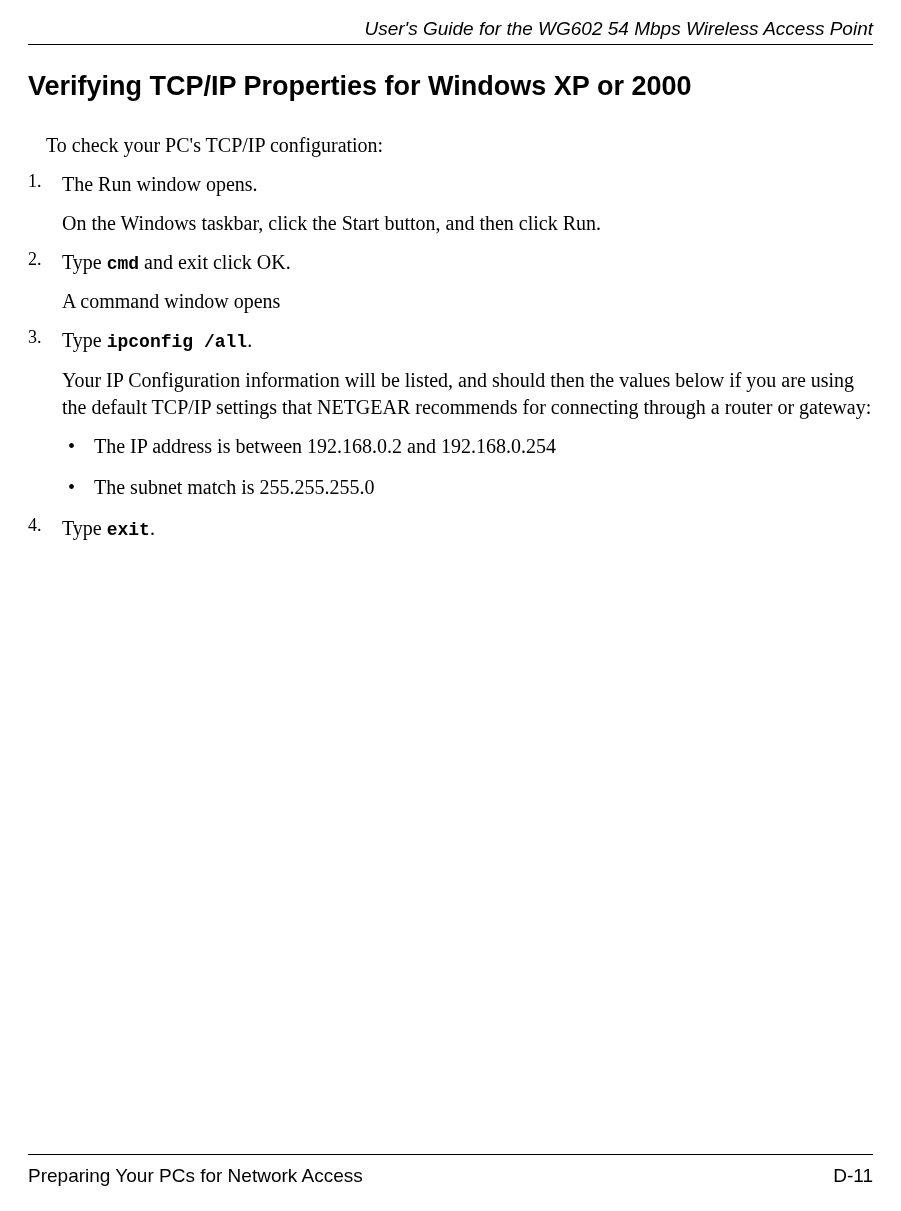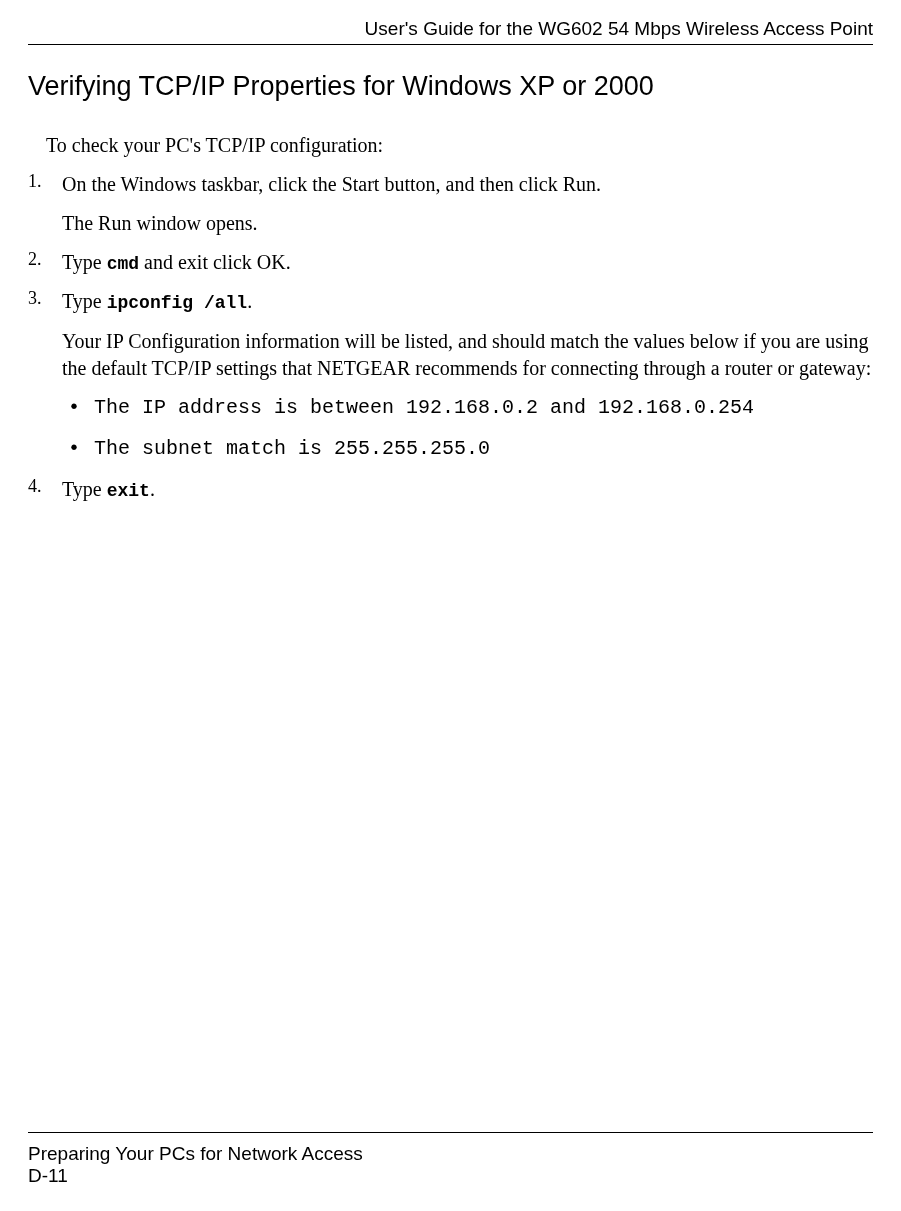--- a/index.html
+++ b/index.html
@@ -16,29 +16,30 @@
   }
   .page {
     padding: 18px 28px 0 28px;
     box-sizing: border-box;
     height: 100%;
     display: flex;
     flex-direction: column;
   }
   .header {
     text-align: right;
+    font-style: italic;
     font-family: Arial, Helvetica, sans-serif;
     font-size: 19px;
     border-bottom: 1px solid #000;
     padding-bottom: 4px;
     margin-bottom: 26px;
   }
   h1 {
     font-family: Arial, Helvetica, sans-serif;
-    font-weight: normal;
+    font-weight: bold;
     font-size: 27px;
     margin: 0 0 32px 0;
   }
   .intro {
     margin: 0 0 14px 18px;
   }
   ol {
     list-style: none;
     padding: 0;
     margin: 0;
@@ -61,21 +62,20 @@
   .mono {
     font-family: "Courier New", Courier, monospace;
     font-weight: bold;
     font-size: 18px;
     text-align: right;
   }
   ul.bullets {
     list-style: none;
     padding: 0;
     margin: 0 0 6px 0;
-    font-family: Liberation Mono, monospace;
   }
   ul.bullets li {
     position: relative;
     padding-left: 32px;
     margin-bottom: 14px;
     line-height: 1.35;
   }
   ul.bullets li::before {
     content: "•";
     position: absolute;
@@ -83,56 +83,56 @@
     top: 0;
   }
   .footer {
     margin-top: auto;
     border-top: 1px solid #000;
     display: flex;
     justify-content: space-between;
     font-family: Arial, Helvetica, sans-serif;
     font-size: 19px;
     padding: 10px 0 24px 0;
-    flex-direction: column;
   }
 </style>
 </head>
 <body>
 
 <div class="page">
 
   <div class="header">
     <span>User's Guide for the WG602 54 Mbps Wireless Access Point</span>
   </div>
 
   <h1>Verifying TCP/IP Properties for Windows XP or 2000</h1>
 
   <p class="intro">To check your PC's TCP/IP configuration:</p>
 
   <ol>
     <li>
       <span class="num">1.</span>
+      <p>The Run window opens.</p>
       <p>On the Windows taskbar, click the Start button, and then click Run.</p>
-      <p>The Run window opens.</p>
     </li>
 
     <li>
       <span class="num">2.</span>
       <p>
         <span>Type </span><span class="mono">cmd</span><span> and exit click OK.</span>
       </p>
+      <p>A command window opens</p>
     </li>
 
     <li>
       <span class="num">3.</span>
       <p>
         <span>Type </span><span class="mono">ipconfig /all</span><span>.</span>
       </p>
-      <p>Your IP Configuration information will be listed, and should match the values below if you are using the default TCP/IP settings that NETGEAR recommends for connecting through a router or gateway:</p>
+      <p>Your IP Configuration information will be listed, and should then the values below if you are using the default TCP/IP settings that NETGEAR recommends for connecting through a router or gateway:</p>
       <ul class="bullets">
         <li>The IP address is between 192.168.0.2 and 192.168.0.254</li>
         <li>The subnet match is 255.255.255.0</li>
       </ul>
     </li>
 
     <li>
       <span class="num">4.</span>
       <p>
         <span>Type </span><span class="mono">exit</span><span>.</span>

